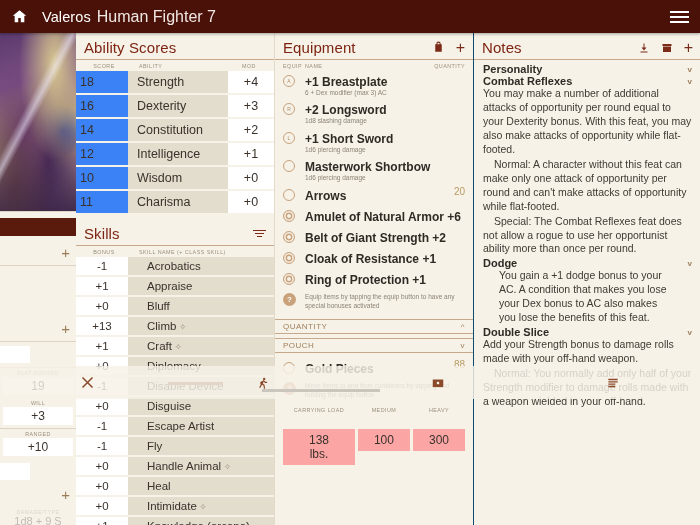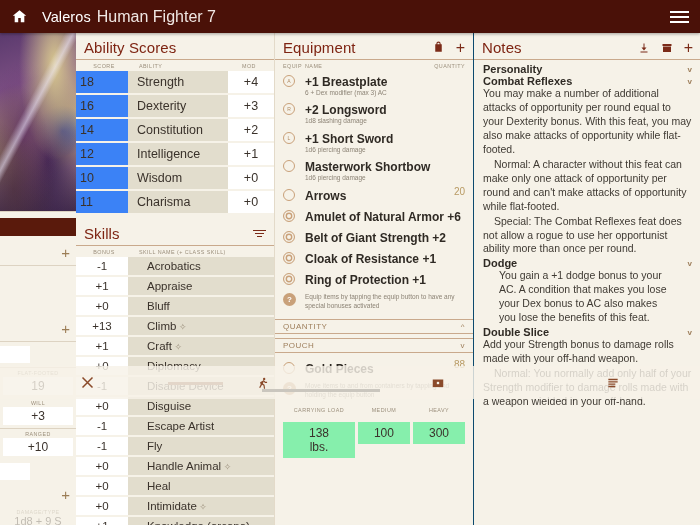--- a/index.html
+++ b/index.html
@@ -110,21 +110,21 @@
     display: flex; align-items: center; justify-content: space-between;
     border-top: 1px solid #c9a98c; border-bottom: 1px solid #c9a98c;
     padding: 2px 8px; margin: 4px 0; font-size: 8px; color: #9e7f5c;
     letter-spacing: .5px; cursor: pointer;
   }
   .chev { font-size: 8px; color: #9e7f5c; }
   .load-wrap { display: flex; gap: 3px; padding: 4px 8px 0 8px; }
   .load-cell { flex: 1; text-align: center; }
   .load-cell.w1 { flex: 1.45; }
   .load-lbl { font-size: 5.4px; letter-spacing: .45px; color: #9b8f7c; text-transform: uppercase; }
-  .load-val { background: #86efac; font-size: 12px; color: #3a322b; padding: 4px 16px; margin-top: 9px; }
+  .load-val { background: #fca5a5; font-size: 12px; color: #3a322b; padding: 4px 16px; margin-top: 16px; }
 
   
   .col-notes { width: 227px; flex: 0 0 227px; }
   .note-title { font-size: 11px; font-weight: bold; color: #2f2a24; display: flex; align-items: center; }
   .note-title .chev { margin-left: auto; }
   .note-body { font-size: 10.5px; color: #3f3a33; line-height: 1.33; margin: 1px 0 4px 0; }
   .pad { padding: 3px 9px 0 9px; }
   .feat-blk { padding: 0 9px; }
   .indent { text-indent: 11px; }
   .pencil { cursor: pointer; color: #7b2b18; }

